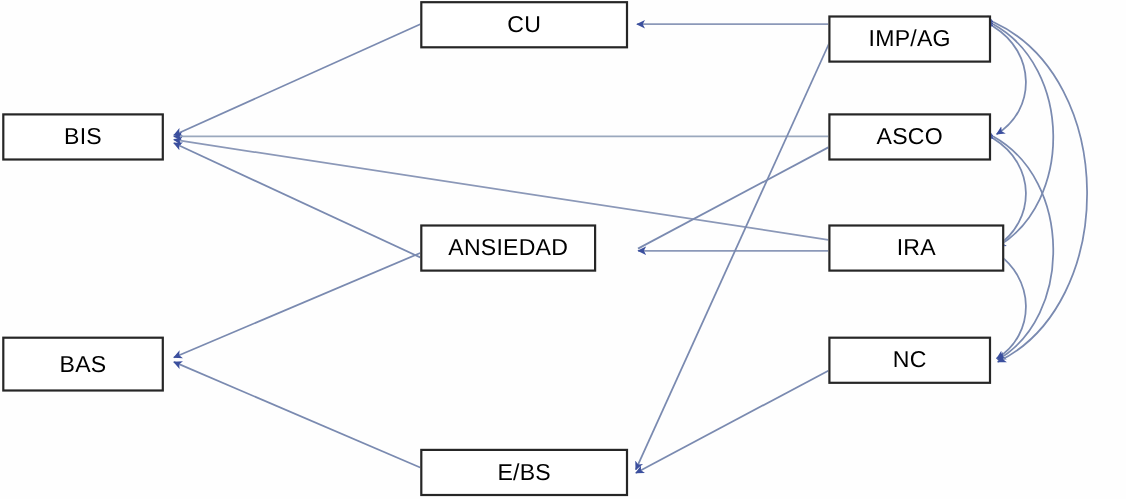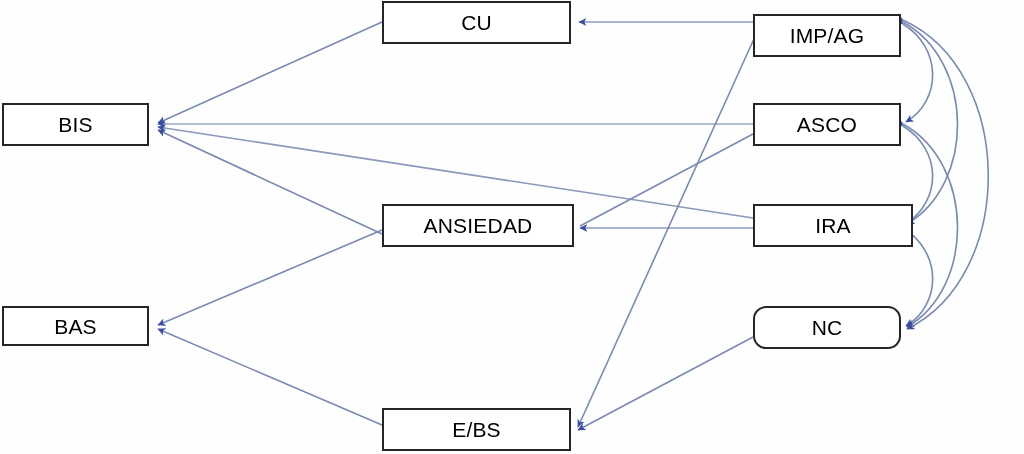--- a/index.html
+++ b/index.html
@@ -106,33 +106,33 @@
   </div>
 
   <div class="node" style="left:2px; top:103px; width:147px; height:43px;">
     <span>BIS</span>
   </div>
 
   <div class="node" style="left:753px; top:103px; width:148px; height:43px;">
     <span>ASCO</span>
   </div>
 
-  <div class="node" style="left:382px; top:204px; width:192px; height:43px;">
+  <div class="node" style="left:382px; top:204px; width:160px; height:43px;">
     <span>ANSIEDAD</span>
   </div>
 
   <div class="node" style="left:753px; top:204px; width:160px; height:43px;">
     <span>IRA</span>
   </div>
 
-  <div class="node" style="left:2px; top:306px; width:147px; height:40px;">
+  <div class="node" style="left:2px; top:306px; width:147px; height:50px;">
     <span>BAS</span>
   </div>
 
-  <div class="node" style="left:753px; top:306px; width:148px; height:43px;border-radius:13px;">
+  <div class="node" style="left:753px; top:306px; width:148px; height:43px;">
     <span>NC</span>
   </div>
 
   <div class="node" style="left:382px; top:408px; width:189px; height:43px;">
     <span>E/BS</span>
   </div>
 
 </div>
 
 </body></html>

